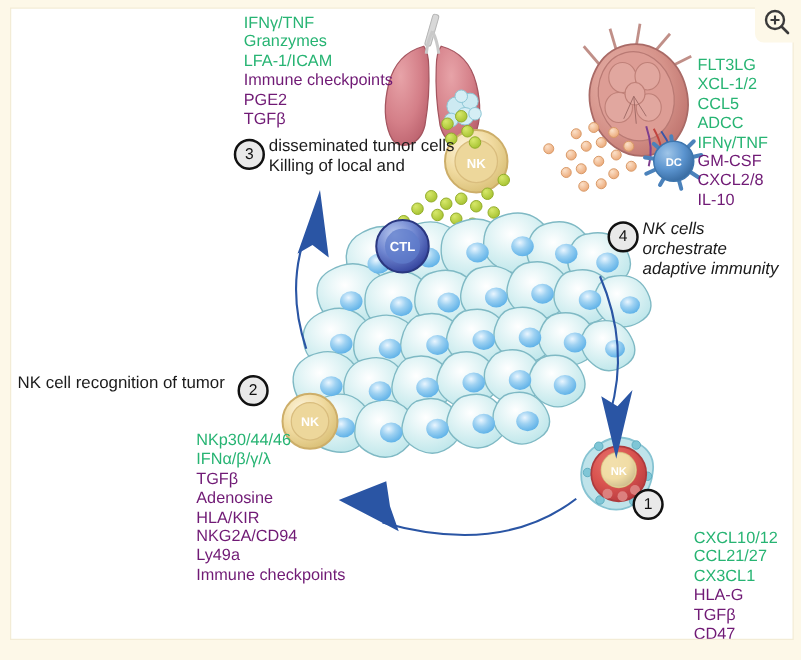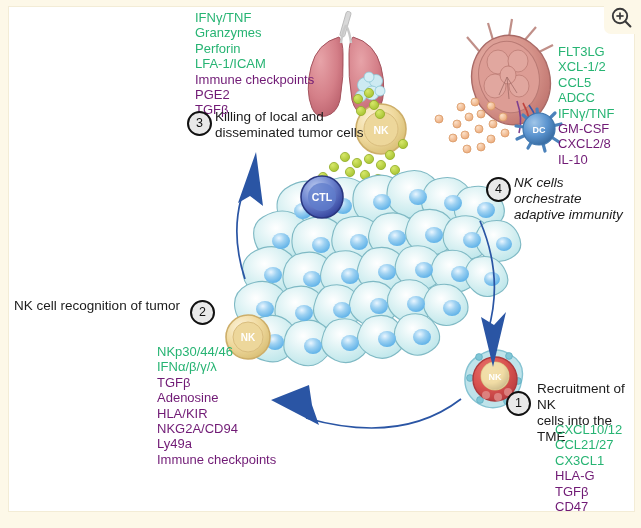--- a/index.html
+++ b/index.html
@@ -323,30 +323,29 @@
         <polygon points="310,418 262,393 300,378 303,398" fill="#2a55a4" stroke="none"></polygon>
 
         <path d="M471 214 q24 56 8 110"></path>
         <polygon points="472,310 484,360 497,305 485,318" fill="#2a55a4" stroke="none"></polygon>
       </g>
     </svg>
 
     <div class="lst" style="left:186px;top:3px;">
       <div class="green">IFNγ/TNF</div>
       <div class="green">Granzymes</div>
-      <div class="green">Perforin</div>
       <div class="green">LFA-1/ICAM</div>
       <div class="red">Immune checkpoints</div>
       <div class="red">PGE2</div>
       <div class="red">TGFβ</div>
     </div>
     <div class="stepnum" style="left:178px;top:104px;">3</div>
     <div class="caption" style="left:206px;top:102px;">
+      <div>disseminated tumor cells</div>
       <div>Killing of local and</div>
-      <div>disseminated tumor cells</div>
     </div>
 
     <div class="lst" style="left:549px;top:37px;">
       <div class="green">FLT3LG</div>
       <div class="green">XCL-1/2</div>
       <div class="green">CCL5</div>
       <div class="green">ADCC</div>
       <div class="green">IFNγ/TNF</div>
       <div class="red">GM-CSF</div>
       <div class="red">CXCL2/8</div>
@@ -367,24 +366,20 @@
       <div class="green">IFNα/β/γ/λ</div>
       <div class="red">TGFβ</div>
       <div class="red">Adenosine</div>
       <div class="red">HLA/KIR</div>
       <div class="red">NKG2A/CD94</div>
       <div class="red">Ly49a</div>
       <div class="red">Immune checkpoints</div>
     </div>
 
     <div class="stepnum" style="left:497px;top:384px;">1</div>
-    <div class="caption" style="left:528px;top:374px;">
-      <div>Recruitment  of   NK</div>
-      <div>cells into the TME</div>
-    </div>
     <div class="lst" style="left:546px;top:415px;">
       <div class="green">CXCL10/12</div>
       <div class="green">CCL21/27</div>
       <div class="green">CX3CL1</div>
       <div class="red">HLA-G</div>
       <div class="red">TGFβ</div>
       <div class="red">CD47</div>
     </div>
 
   </div>

